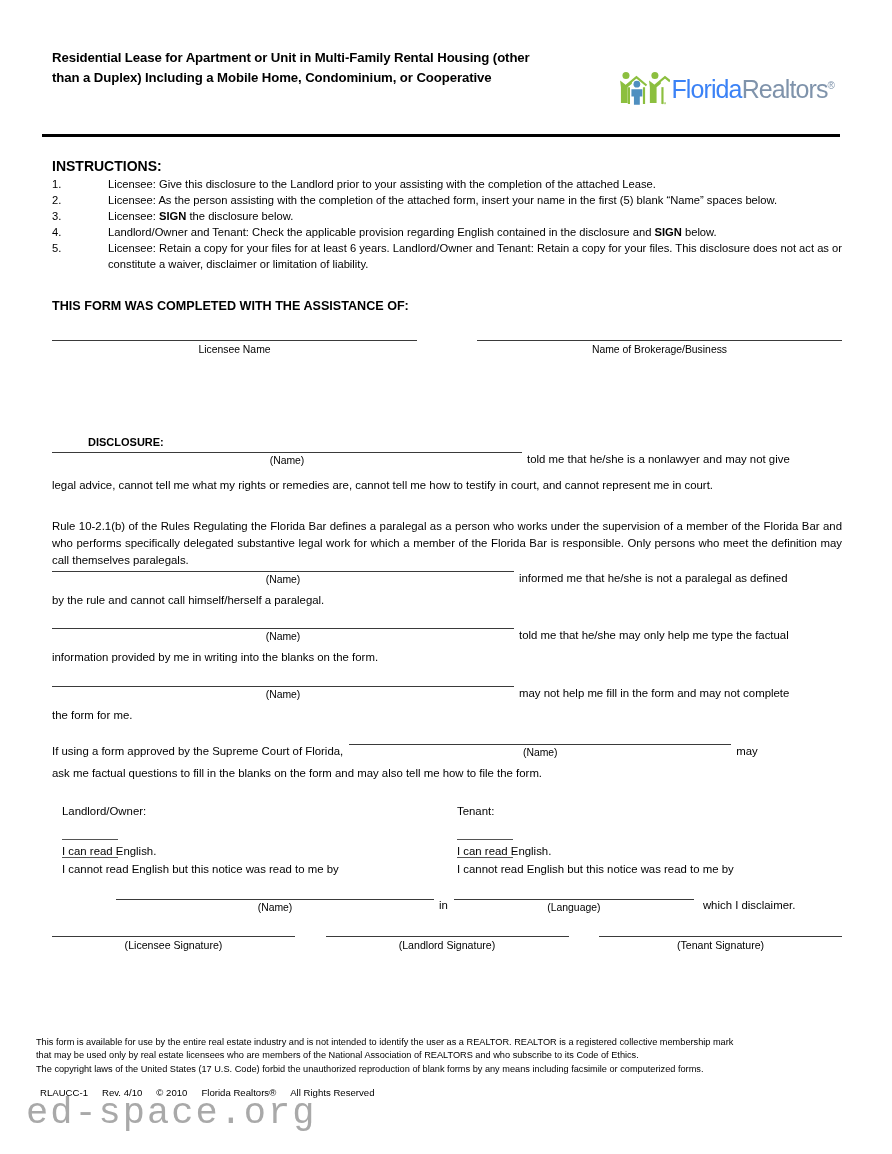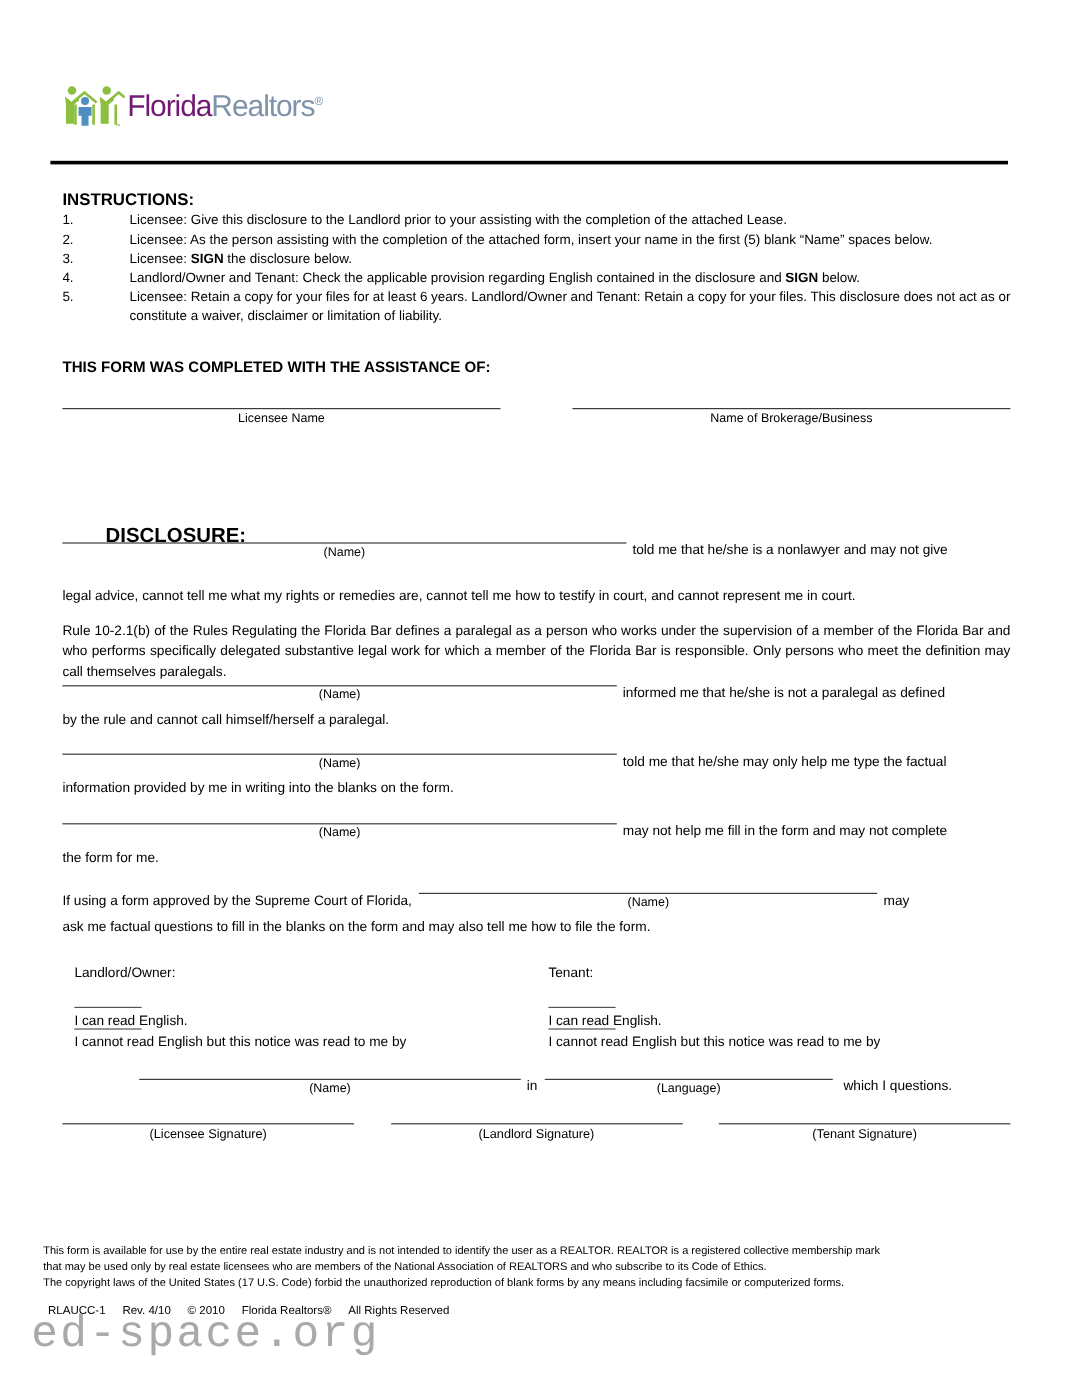--- a/index.html
+++ b/index.html
@@ -47,21 +47,21 @@
   .logo-mark { width: 52px; height: 40px; display:block; }
   .logo-word {
     font-size: 25px;
     letter-spacing: -0.9px;
     font-family: "Liberation Sans", sans-serif;
     white-space: nowrap;
     margin-left: 2px;
     position: relative;
     top: 1px;
   }
-  .logo-florida { color: #701a75; }
+  .logo-florida { color: #3b82f6; }
   .logo-realtors { color: #7f93ab; }
   .logo-reg { font-size: 10px; vertical-align: super; color:#7f93ab; }
 
   .header-rule {
     position: absolute;
     left: 42px;
     top: 134px;
     width: 798px;
     height: 3px;
     background: #000000;
@@ -104,21 +104,21 @@
   .tail { white-space: nowrap; padding-left: 5px; padding-bottom: 1px; }
 
   
   #assist-head { left: 52px; top: 297px; font-weight: bold; font-size: 12.6px; }
   #assist-fields { left: 52px; top: 340px; width: 790px; }
   .field-row { display: flex; justify-content: space-between; }
   .field { width: 365px; }
   .field .rule { width: 100%; }
 
   
-  #disclosure-head { left: 52px; top: 434px; font-weight: bold; font-size: 17px; padding-left: 36px; }
+  #disclosure-head { left: 52px; top: 434px; font-weight: bold; font-size: 11px; padding-left: 36px; }
 
   .para { position: absolute; width: 790px; left: 52px; font-size: 11.4px; line-height: 1.48; }
   .para .cont { margin-top: 3px; }
   .namecap { font-size: 10.4px; text-align: center; }
 
   
   #lt-labels { left: 62px; top: 803px; width: 790px; }
   #lt-labels .col { width: 50%; }
   .chk-row { display: flex; align-items: baseline; font-size: 11.4px; line-height: 1.45; flex-direction: column; }
   .chk-blank {
@@ -152,20 +152,21 @@
     letter-spacing: 2px;
     white-space: nowrap;
   }
 </style>
 </head>
 <body>
 
 <div class="page">
 
   <div class="header">
+    <div class="doc-title">Residential Lease for Apartment or Unit in Multi-Family Rental Housing (other than a Duplex) Including a Mobile Home, Condominium, or Cooperative</div>
     <div class="logo-wrap">
       <svg class="logo-mark" viewBox="0 0 62 46">
 
         <circle cx="9.5" cy="8" r="4.2" fill="#8cbf3f"></circle>
         <path d="M2.5 14 L9.5 19.5 L16.5 14 L16.5 18 L11.5 22 L11.5 41 L7.5 41 L7.5 30 L7.5 41 L3.5 41 L3.5 22 Z" fill="#8cbf3f"></path>
 
         <path d="M10 20 L22 10 L34 20" fill="none" stroke="#8cbf3f" stroke-width="2.6"></path>
         <path d="M13 22 L13 42 M31 22 L31 42" stroke="#8cbf3f" stroke-width="2.6" fill="none"></path>
 
         <circle cx="22.5" cy="18.5" r="4" fill="#4f8fc0"></circle>
@@ -226,21 +227,21 @@
   <div class="blk" id="disclosure-head">DISCLOSURE:</div>
 
   <div class="para" style="top:451px">
     <div class="flowline">
       <div style="width:470px">
         <div class="rule"></div>
         <div class="namecap">(Name)</div>
       </div>
       <div class="tail">told me that he/she is a nonlawyer and may not give</div>
     </div>
-    <div class="cont" style="margin-top:20px">legal advice,  cannot tell me what  my rights or remedies are,  cannot tell me how to testify in court, and  cannot represent me in court.</div>
+    <div class="cont" style="margin-top:8px">legal advice,  cannot tell me what  my rights or remedies are,  cannot tell me how to testify in court, and  cannot represent me in court.</div>
   </div>
 
   <div class="para" style="top:518px; text-align:justify">Rule 10-2.1(b) of the Rules Regulating the Florida Bar defines a paralegal as a person who works under the supervision of a member of the Florida Bar and who performs specifically delegated substantive legal work for which a member of the Florida Bar is responsible. Only persons who meet the definition may call themselves paralegals.</div>
 
   <div class="para" style="top:570px">
     <div class="flowline">
       <div style="width:462px">
         <div class="rule"></div>
         <div class="namecap">(Name)</div>
       </div>
@@ -319,21 +320,21 @@
     <div class="flowline" style="margin-top:20px; padding-left:54px">
       <div style="width:318px">
         <div class="rule"></div>
         <div class="namecap">(Name)</div>
       </div>
       <div class="tail" style="padding-right:6px">in</div>
       <div style="width:240px">
         <div class="rule"></div>
         <div class="namecap">(Language)</div>
       </div>
-      <div class="tail" style="padding-left:9px">which  I   questions.</div>
+      <div class="tail" style="padding-left:9px">which  I   disclaimer.</div>
     </div>
   </div>
 
   <div class="blk" id="sig-row">
     <div class="sig">
       <div class="rule"></div>
       <div class="caption">(Licensee Signature)</div>
     </div>
     <div class="sig">
       <div class="rule"></div>

